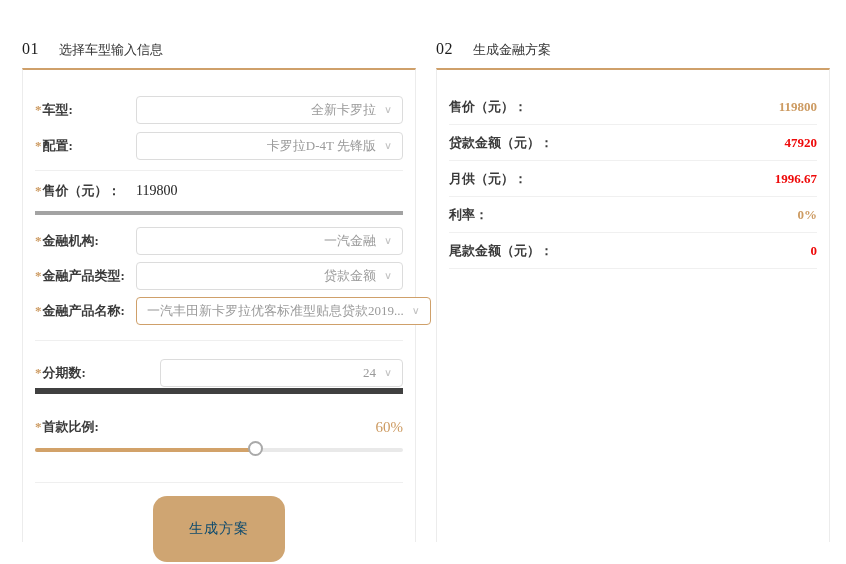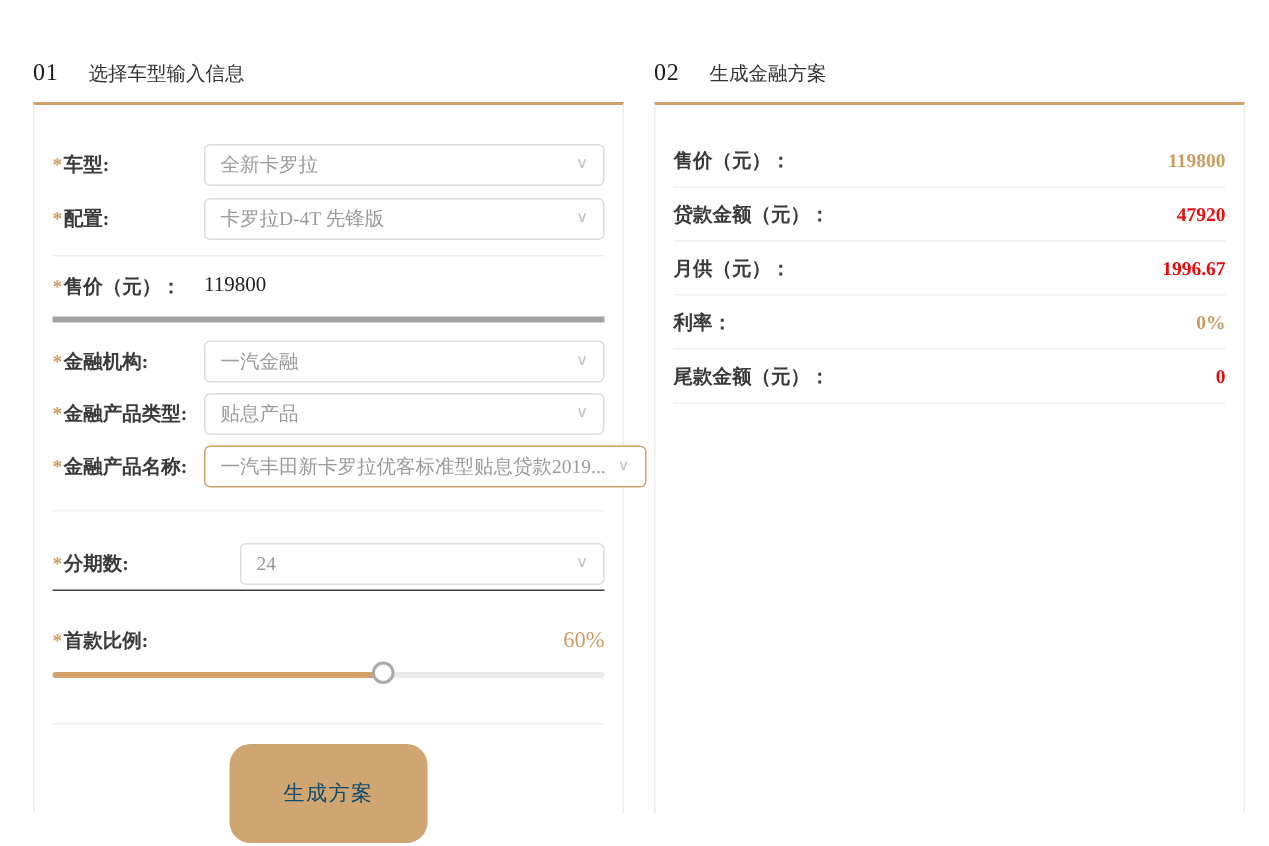--- a/index.html
+++ b/index.html
@@ -19,37 +19,37 @@
     border-right:1px solid #ececec; height:474px; padding:0 12px; background:#fff; }
 
   
   .grp1 { padding-top:22px; }
   .frow { display:flex; align-items:center; height:36px; }
   .grp2 { padding-top:8px; }
   .grp2 .frow { height:35px; }
   .flabel { width:101px; flex-shrink:0; font-size:13px; font-weight:bold; color:#3a3a3a; }
   .req { font-style:normal; color:#cd9b62; font-size:13px; margin-right:1px; }
   .select { flex:1; position:relative; height:28px; border:1px solid #dcdcdc; border-radius:4px;
-    background:#fff; display:flex; align-items:center; padding:0 26px 0 10px; cursor:pointer; }
+    background:#fff; display:flex; align-items:center; padding:0 26px 0 10px; cursor:pointer;justify-content:flex-end; }
   .select.focused { border-color:#cfa06a; }
   .sel-text { font-size:13px; color:#9a9a9a; white-space:nowrap; overflow:hidden; text-overflow:ellipsis; }
   .chev { position:absolute; right:10px; top:50%; transform:translateY(-52%) scaleY(0.9);
     color:#c2c2c2; font-size:11px; line-height:1; }
 
   .divider { border-bottom:1px solid #efefef; }
   .div-a { margin-top:6px; }
   .div-b { margin-top:12px; }
   .div-c { margin-top:18px; }
 
   .vrow { display:flex; justify-content:flex-start; align-items:center; height:44px;
     border-bottom:4px solid #a3a3a3; }
   .lval { font-size:14px; color:#222; }
 
   .term-row { margin-top:17px; height:36px; display:flex; align-items:center;
-    border-bottom:1px solid #404040;gap:24px; }
+    border-bottom:6px solid #404040;gap:24px; }
   .ratio-row { height:42px; display:flex; justify-content:space-between; align-items:flex-end; }
   .ratio-val { font-size:15px; color:#cd9b62; }
 
   .slider { position:relative; height:28px; margin:0 0 0 0; }
   .slider-track { position:absolute; left:0; right:0; top:12px; height:4px;
     background:#e9e9e9; border-radius:2px; }
   .slider-fill { height:4px; background:#d2a269; border-radius:2px; width:60%; }
   .slider-handle { position:absolute; top:5px; width:15px; height:15px; background:#fff;
     border:2px solid #a9a9a9; border-radius:50%; cursor:pointer; }
 
@@ -107,21 +107,21 @@
         <div class="frow">
           <span class="flabel"><i class="req">*</i><span>金融机构:</span></span>
           <div class="select">
             <span class="sel-text">一汽金融</span>
             <span class="chev">∨</span>
           </div>
         </div>
         <div class="frow">
           <span class="flabel"><i class="req">*</i><span>金融产品类型:</span></span>
           <div class="select">
-            <span class="sel-text">贴息产品</span>
+            <span class="sel-text">贷款金额</span>
             <span class="chev">∨</span>
           </div>
         </div>
         <div class="frow">
           <span class="flabel"><i class="req">*</i><span>金融产品名称:</span></span>
           <div class="select focused">
             <span class="sel-text">一汽丰田新卡罗拉优客标准型贴息贷款2019...</span>
             <span class="chev">∨</span>
           </div>
         </div>

